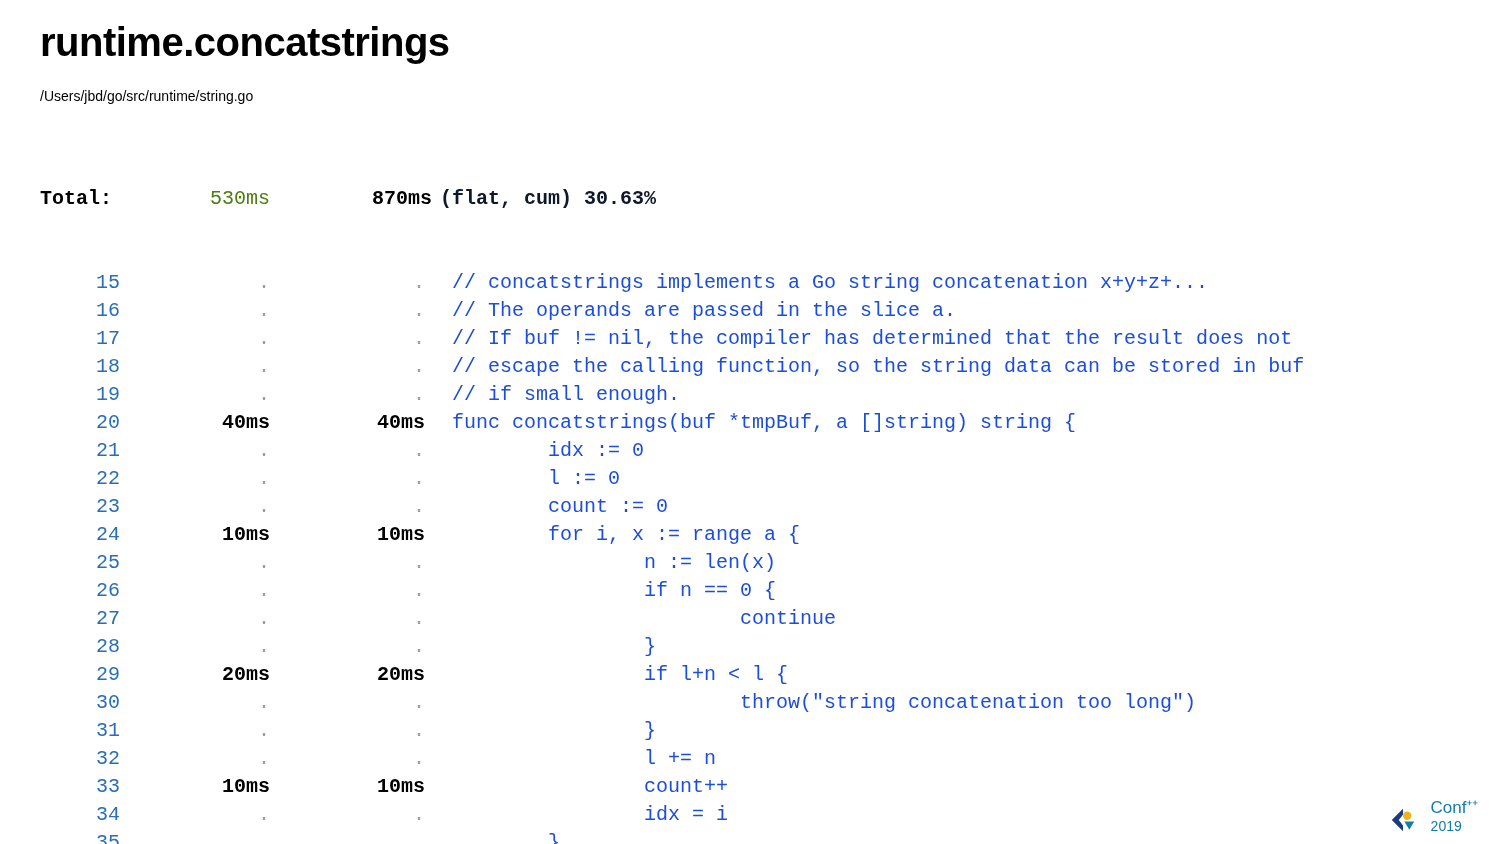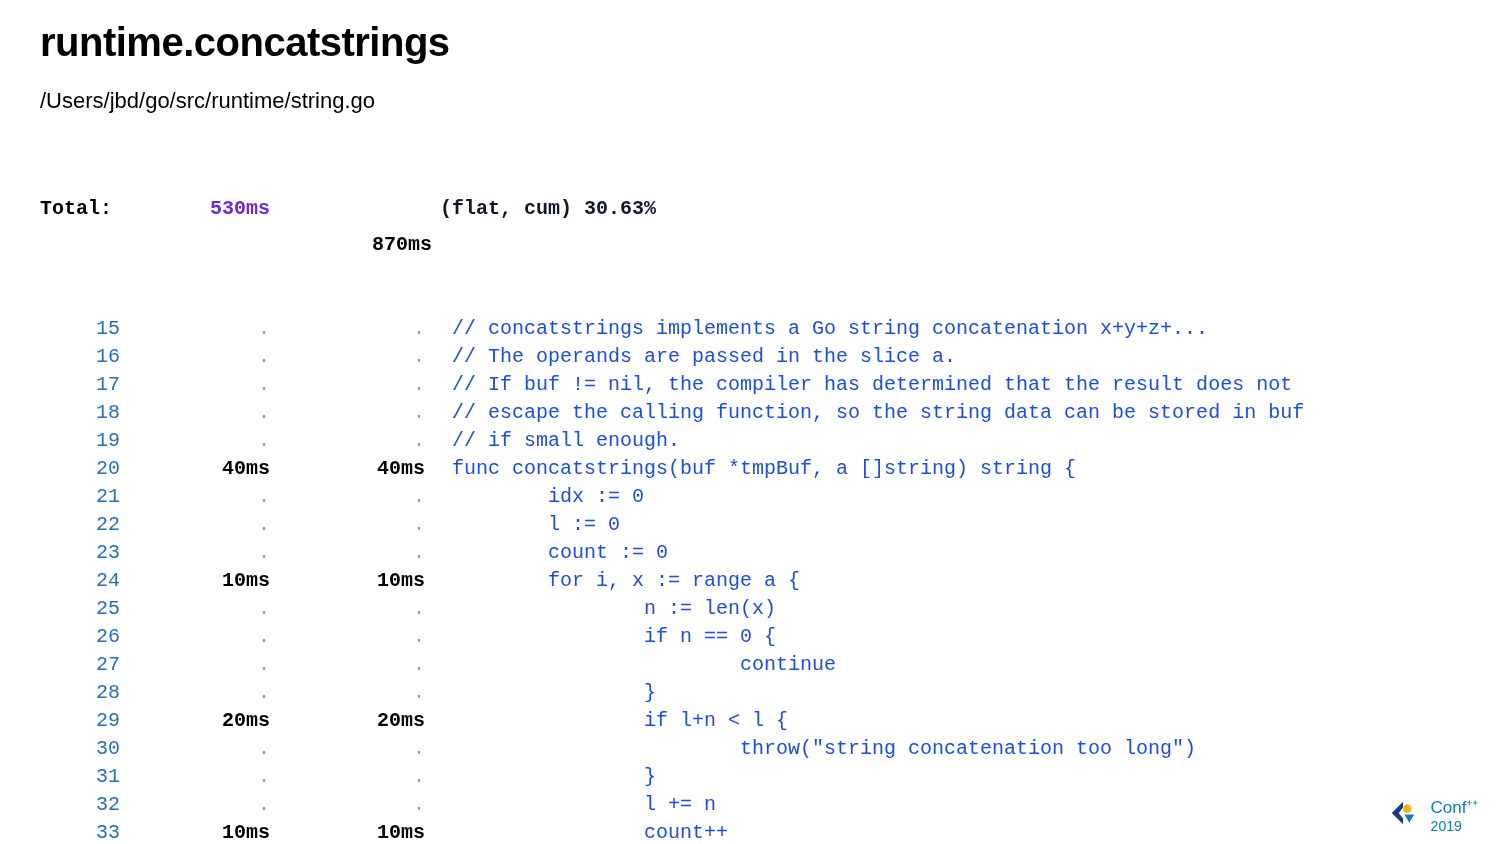--- a/index.html
+++ b/index.html
@@ -13,21 +13,21 @@
     padding: 20px 40px;
   }
   .title {
     font-size: 40px;
     font-weight: 700;
     color: #000;
     margin-bottom: 23px;
     letter-spacing: -0.5px;
   }
   .subtitle {
-    font-size: 22px;
+    font-size: 14px;
     font-weight: 400;
     color: #000;
     margin-bottom: 25px;
   }
   .profile-block {
     font-family: "Menlo", "Consolas", "Courier New", monospace;
     font-size: 20px;
     line-height: 28px;
     white-space: pre;
   }
@@ -51,30 +51,30 @@
     padding-right: 15px;
     color: #000;
     font-weight: 700;
   }
   .col-code {
     flex: 1;
     color: #1d4ed8;
   }
   .dot { color: #9e9e9e; font-weight: 400; }
   .header-row .col-line { color:#000; font-weight:700; text-align:left; padding-left:0;}
-  .header-row .col-flat { color:#6d28d9; font-weight:700;}
+  .header-row .col-flat { color:#4d7c0f; font-weight:400;}
   .header-row .col-cum { color:#000; font-weight:700; text-align:left;}
   .header-row .col-code { color:#000; font-weight:700; }
 
   .conf-badge {
     position: absolute;
     bottom: 10px;
     right: 22px;
     display: flex;
-    align-items: flex-start;
+    align-items: flex-end;
     gap: 14px;
   }
   .conf-chevron {
     width: 28px; height: 28px;
   }
   .conf-text {
     font-family: Helvetica, Arial, sans-serif;
     font-size: 17px;
     color: #0f7ea8;
     line-height: 1;
@@ -89,21 +89,21 @@
 </head>
 <body>
 
 <h1 class="title">runtime.concatstrings</h1>
 <div class="subtitle">/Users/jbd/go/src/runtime/string.go</div>
 
 <div class="profile-block">
   <div class="row header-row">
     <span class="col-line" style="color:#000;font-weight:700;text-align:left;">Total:</span>
     <span class="col-flat">530ms</span>
-    <span class="col-cum" style="text-align:right;padding-right:8px;margin-top:36px;">870ms</span>
+    <span class="col-cum" style="text-align:right;padding-right:8px;">870ms</span>
     <span class="col-code" style="color:#0f172a;font-weight:700;">(flat, cum) 30.63%</span>
   </div>
   <div id="lines-container"><div class="row"><span class="col-line">15</span><span class="col-flat dot">.</span><span class="col-cum dot">.</span><span class="col-code"> // concatstrings implements a Go string concatenation x+y+z+...</span></div><div class="row"><span class="col-line">16</span><span class="col-flat dot">.</span><span class="col-cum dot">.</span><span class="col-code"> // The operands are passed in the slice a.</span></div><div class="row"><span class="col-line">17</span><span class="col-flat dot">.</span><span class="col-cum dot">.</span><span class="col-code"> // If buf != nil, the compiler has determined that the result does not</span></div><div class="row"><span class="col-line">18</span><span class="col-flat dot">.</span><span class="col-cum dot">.</span><span class="col-code"> // escape the calling function, so the string data can be stored in buf</span></div><div class="row"><span class="col-line">19</span><span class="col-flat dot">.</span><span class="col-cum dot">.</span><span class="col-code"> // if small enough.</span></div><div class="row"><span class="col-line">20</span><span class="col-flat">40ms</span><span class="col-cum">40ms</span><span class="col-code"> func concatstrings(buf *tmpBuf, a []string) string {</span></div><div class="row"><span class="col-line">21</span><span class="col-flat dot">.</span><span class="col-cum dot">.</span><span class="col-code">         idx := 0</span></div><div class="row"><span class="col-line">22</span><span class="col-flat dot">.</span><span class="col-cum dot">.</span><span class="col-code">         l := 0</span></div><div class="row"><span class="col-line">23</span><span class="col-flat dot">.</span><span class="col-cum dot">.</span><span class="col-code">         count := 0</span></div><div class="row"><span class="col-line">24</span><span class="col-flat">10ms</span><span class="col-cum">10ms</span><span class="col-code">         for i, x := range a {</span></div><div class="row"><span class="col-line">25</span><span class="col-flat dot">.</span><span class="col-cum dot">.</span><span class="col-code">                 n := len(x)</span></div><div class="row"><span class="col-line">26</span><span class="col-flat dot">.</span><span class="col-cum dot">.</span><span class="col-code">                 if n == 0 {</span></div><div class="row"><span class="col-line">27</span><span class="col-flat dot">.</span><span class="col-cum dot">.</span><span class="col-code">                         continue</span></div><div class="row"><span class="col-line">28</span><span class="col-flat dot">.</span><span class="col-cum dot">.</span><span class="col-code">                 }</span></div><div class="row"><span class="col-line">29</span><span class="col-flat">20ms</span><span class="col-cum">20ms</span><span class="col-code">                 if l+n &lt; l {</span></div><div class="row"><span class="col-line">30</span><span class="col-flat dot">.</span><span class="col-cum dot">.</span><span class="col-code">                         throw("string concatenation too long")</span></div><div class="row"><span class="col-line">31</span><span class="col-flat dot">.</span><span class="col-cum dot">.</span><span class="col-code">                 }</span></div><div class="row"><span class="col-line">32</span><span class="col-flat dot">.</span><span class="col-cum dot">.</span><span class="col-code">                 l += n</span></div><div class="row"><span class="col-line">33</span><span class="col-flat">10ms</span><span class="col-cum">10ms</span><span class="col-code">                 count++</span></div><div class="row"><span class="col-line">34</span><span class="col-flat dot">.</span><span class="col-cum dot">.</span><span class="col-code">                 idx = i</span></div><div class="row"><span class="col-line">35</span><span class="col-flat dot">.</span><span class="col-cum dot">.</span><span class="col-code">         }</span></div></div>
 </div>
 
 <div class="conf-badge">
   <svg class="conf-chevron" viewBox="0 0 40 40">
     <polygon points="4,20 20,4 20,12 14,20 20,28 20,36" fill="#1b3b7a"></polygon>
     <circle cx="26" cy="14" r="6" fill="#f0b31a"></circle>
     <polygon points="22,22 36,22 29,34" fill="#0f7ea8"></polygon>

